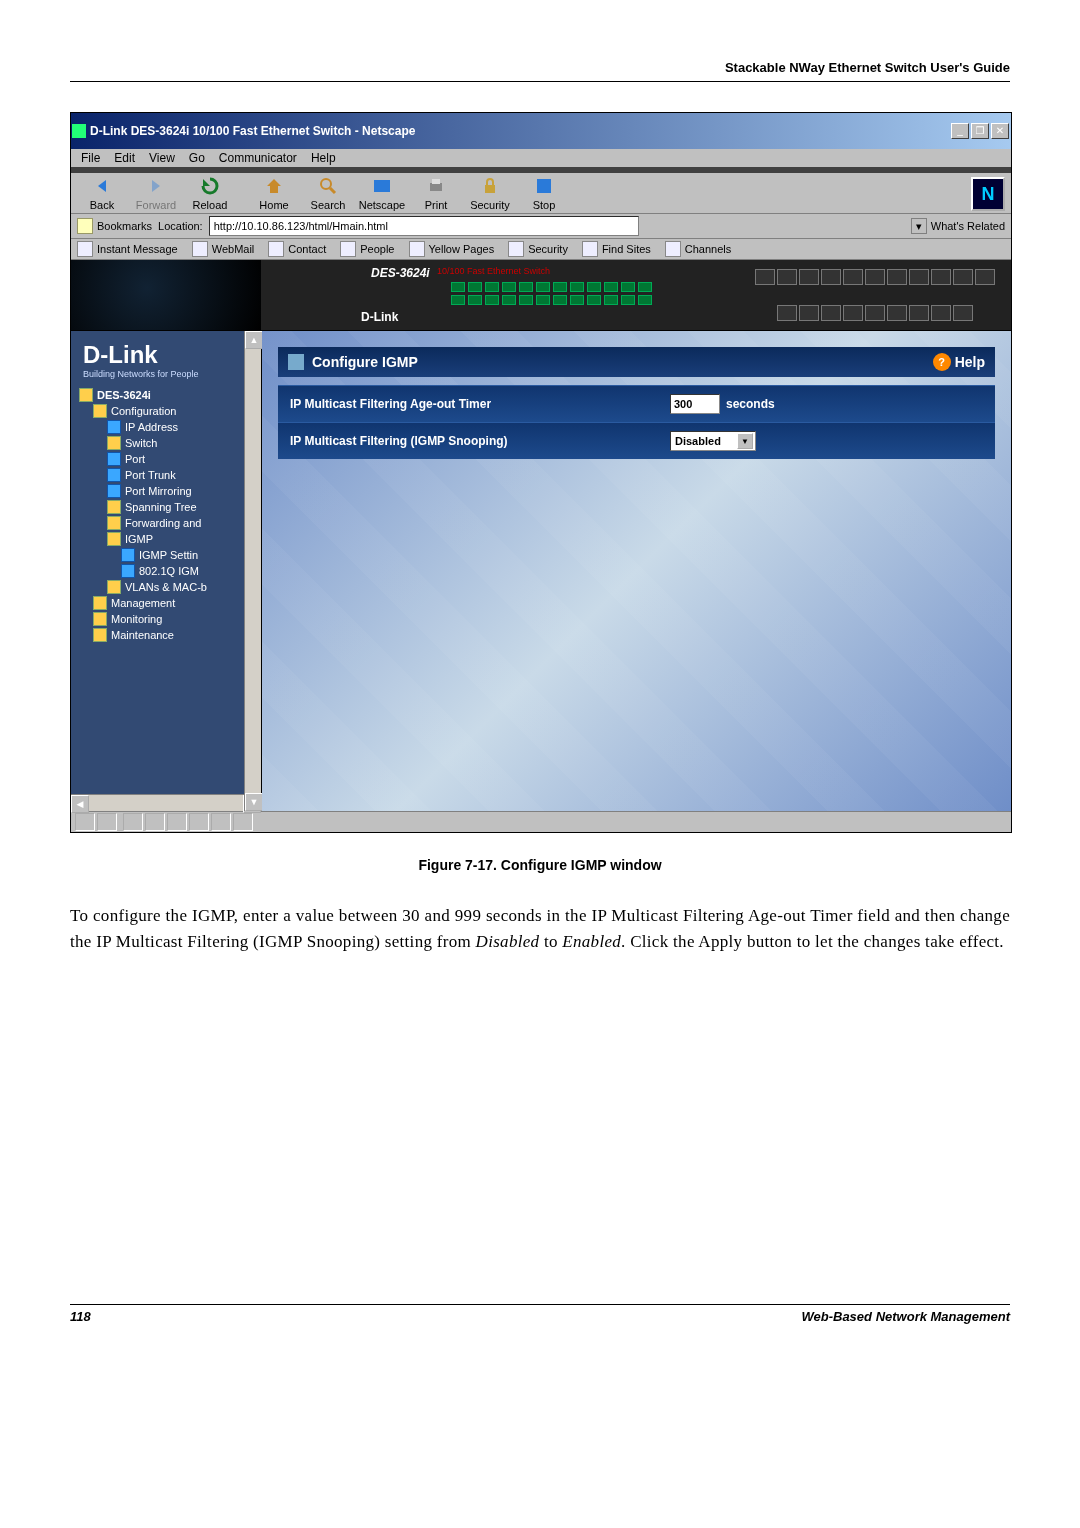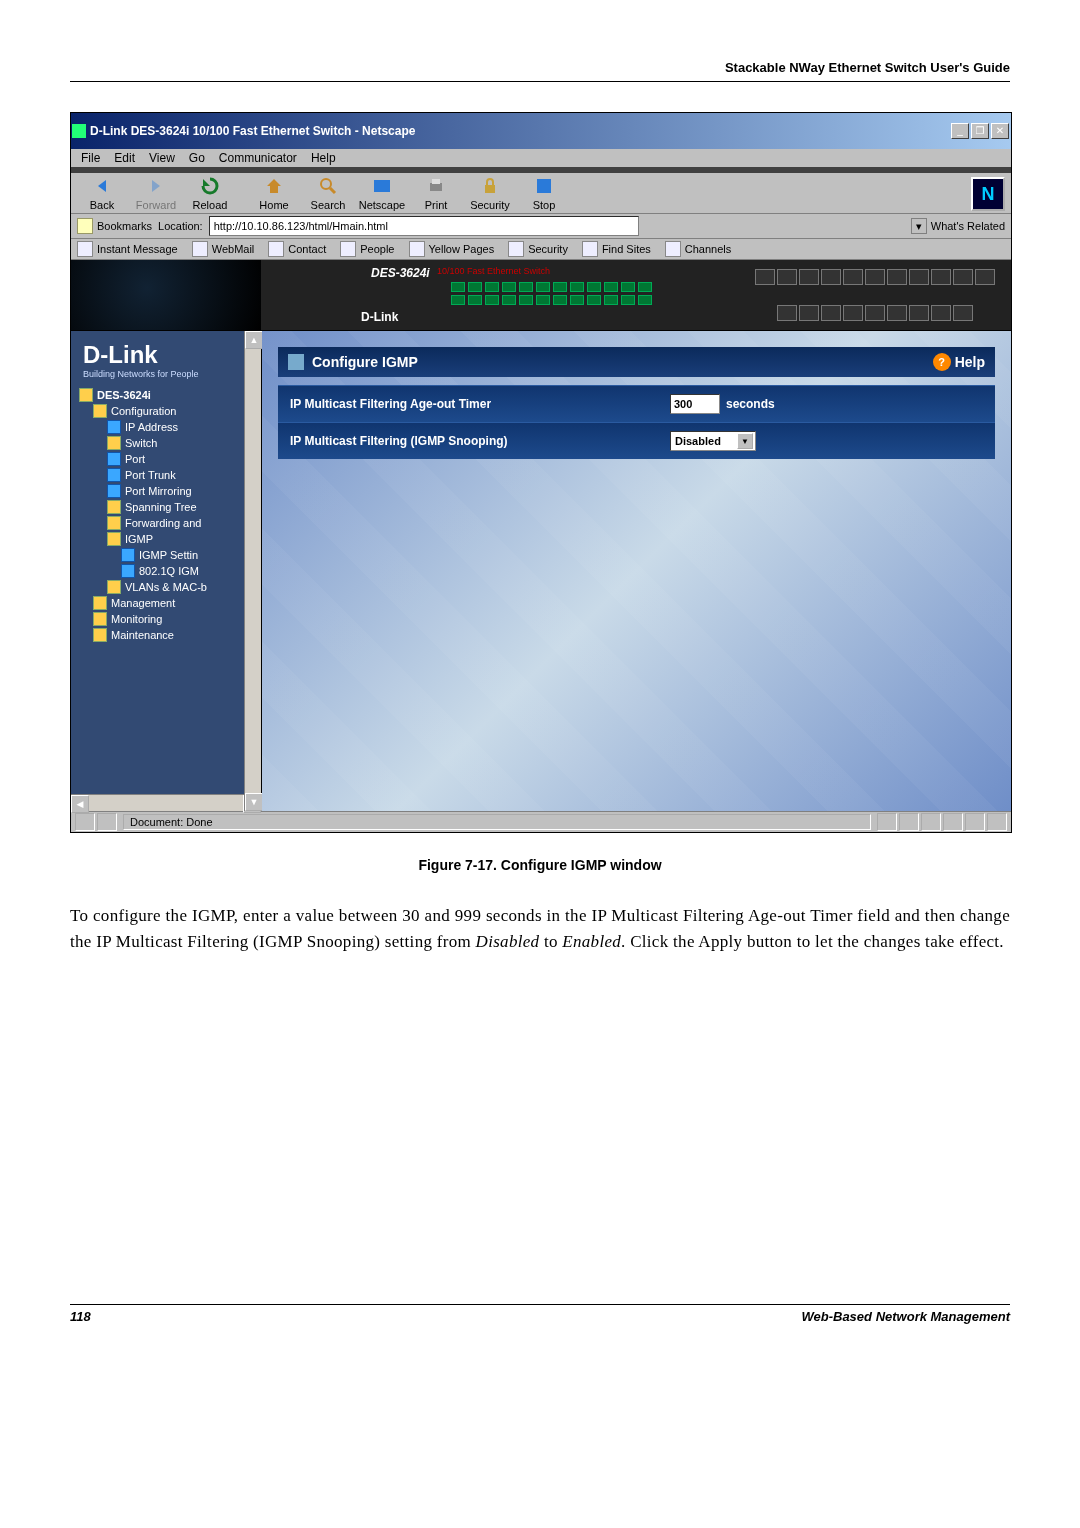--- a/index.html
+++ b/index.html
@@ -514,21 +514,20 @@
           </div>
         </div>
       </div>
     </div>
 
     <div class="statusbar">
       <div class="status-ics">
         <span class="sic"></span>
         <span class="sic"></span>
       </div>
-      <div class="status-text">Document: Done</div>
       <div class="status-right">
         <span class="sic"></span>
         <span class="sic"></span>
         <span class="sic"></span>
         <span class="sic"></span>
         <span class="sic"></span>
         <span class="sic"></span>
       </div>
     </div>
 

